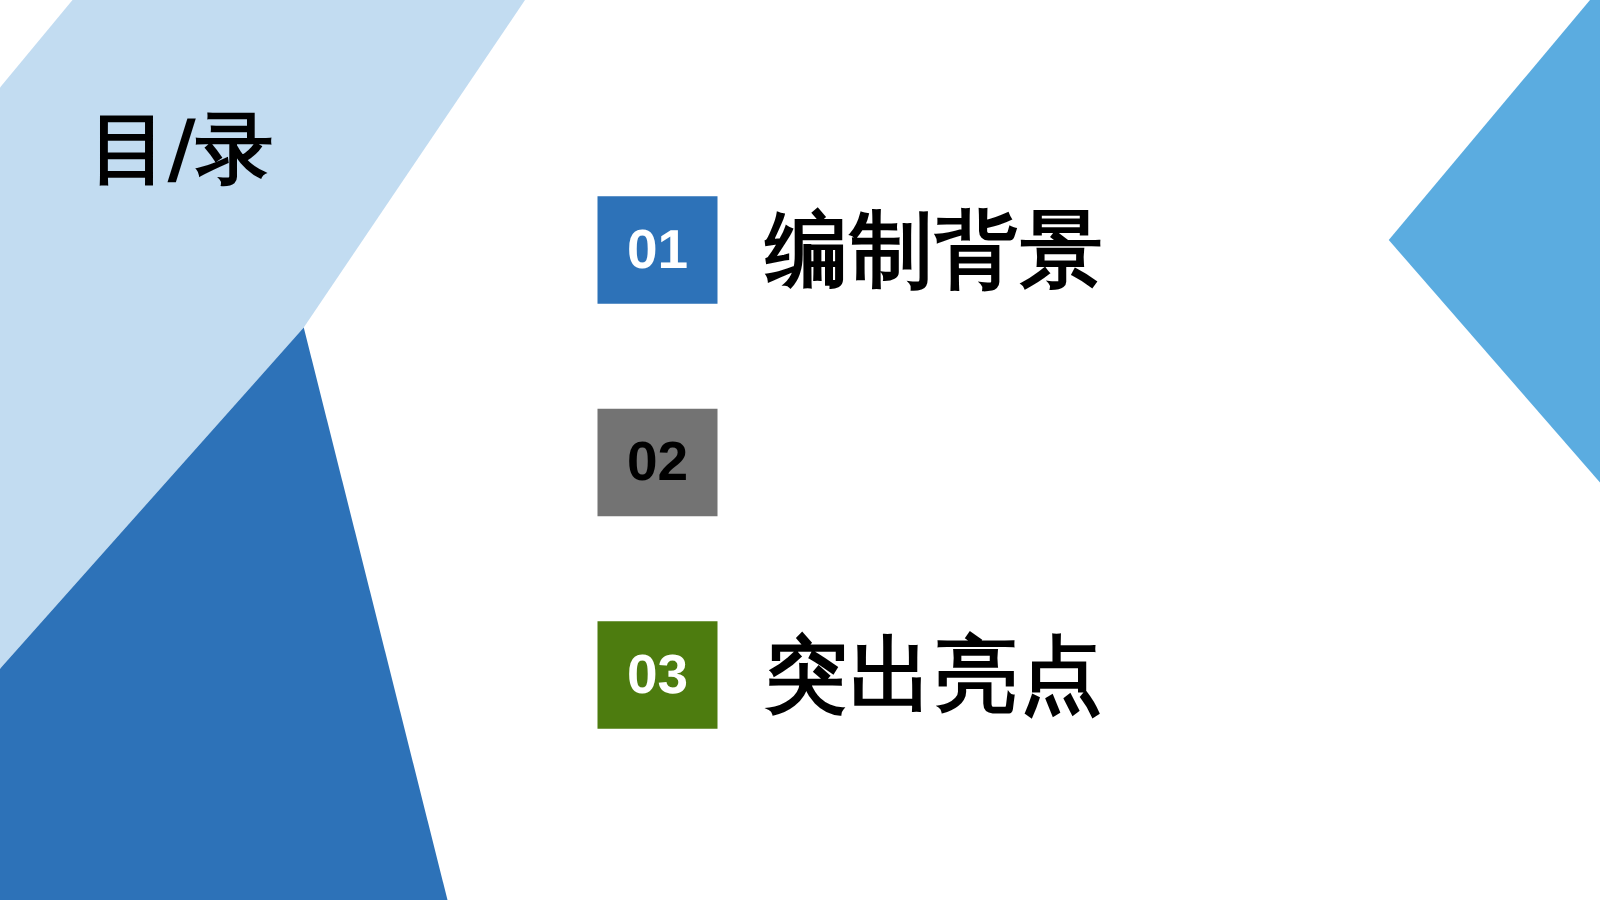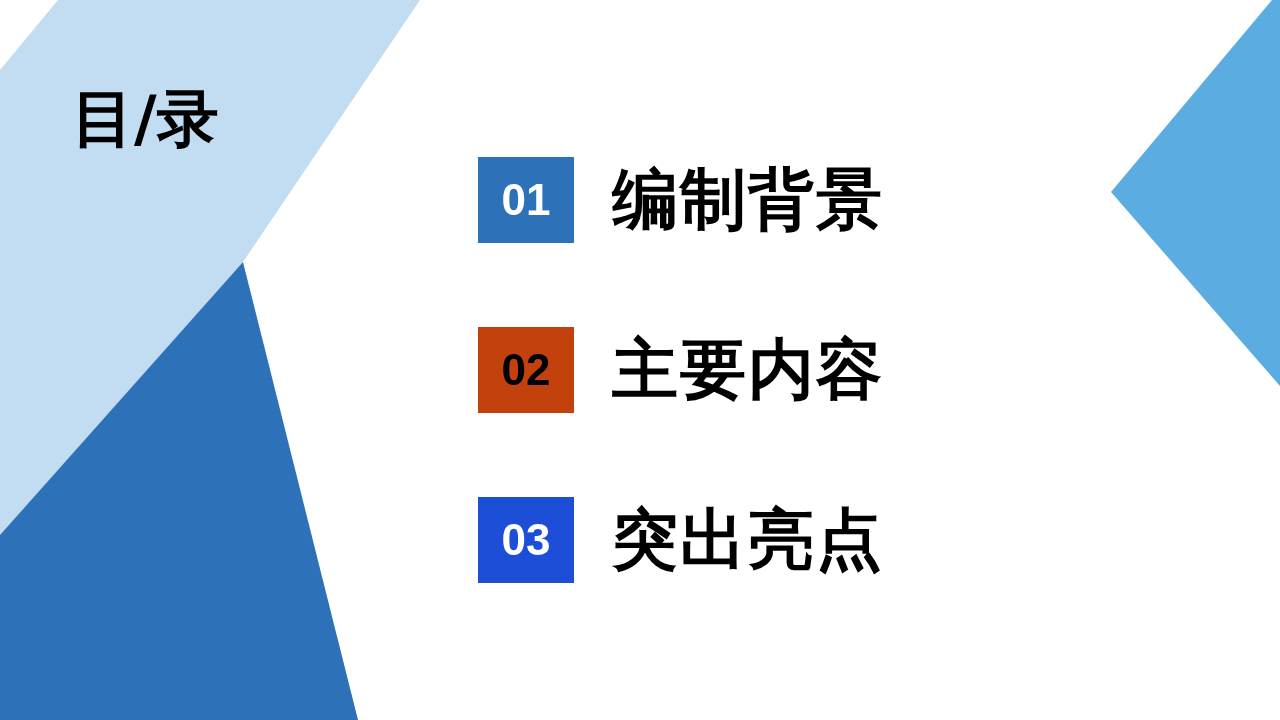--- a/index.html
+++ b/index.html
@@ -123,27 +123,26 @@
   <div class="contents-list">
 
     <div class="content-row">
       <div class="num-box dark" style="background: rgb(45, 114, 184);">
         <span class="num-text" style="color: rgb(255, 255, 255);">01</span>
       </div>
       <div class="row-title">编制背景</div>
     </div>
 
     <div class="content-row">
-      <div class="num-box light" style="background: #c2410c;">
+      <div class="num-box light" style="background: #737373;">
         <span class="num-text" style="color: rgb(0, 0, 0);">02</span>
       </div>
-      <div class="row-title">主要内容</div>
     </div>
 
     <div class="content-row">
-      <div class="num-box dark" style="background: #1d4ed8;">
+      <div class="num-box dark" style="background: #4d7c0f;">
         <span class="num-text" style="color: rgb(255, 255, 255);">03</span>
       </div>
       <div class="row-title">突出亮点</div>
     </div>
 
   </div>
 </div>
 
 </body></html>

